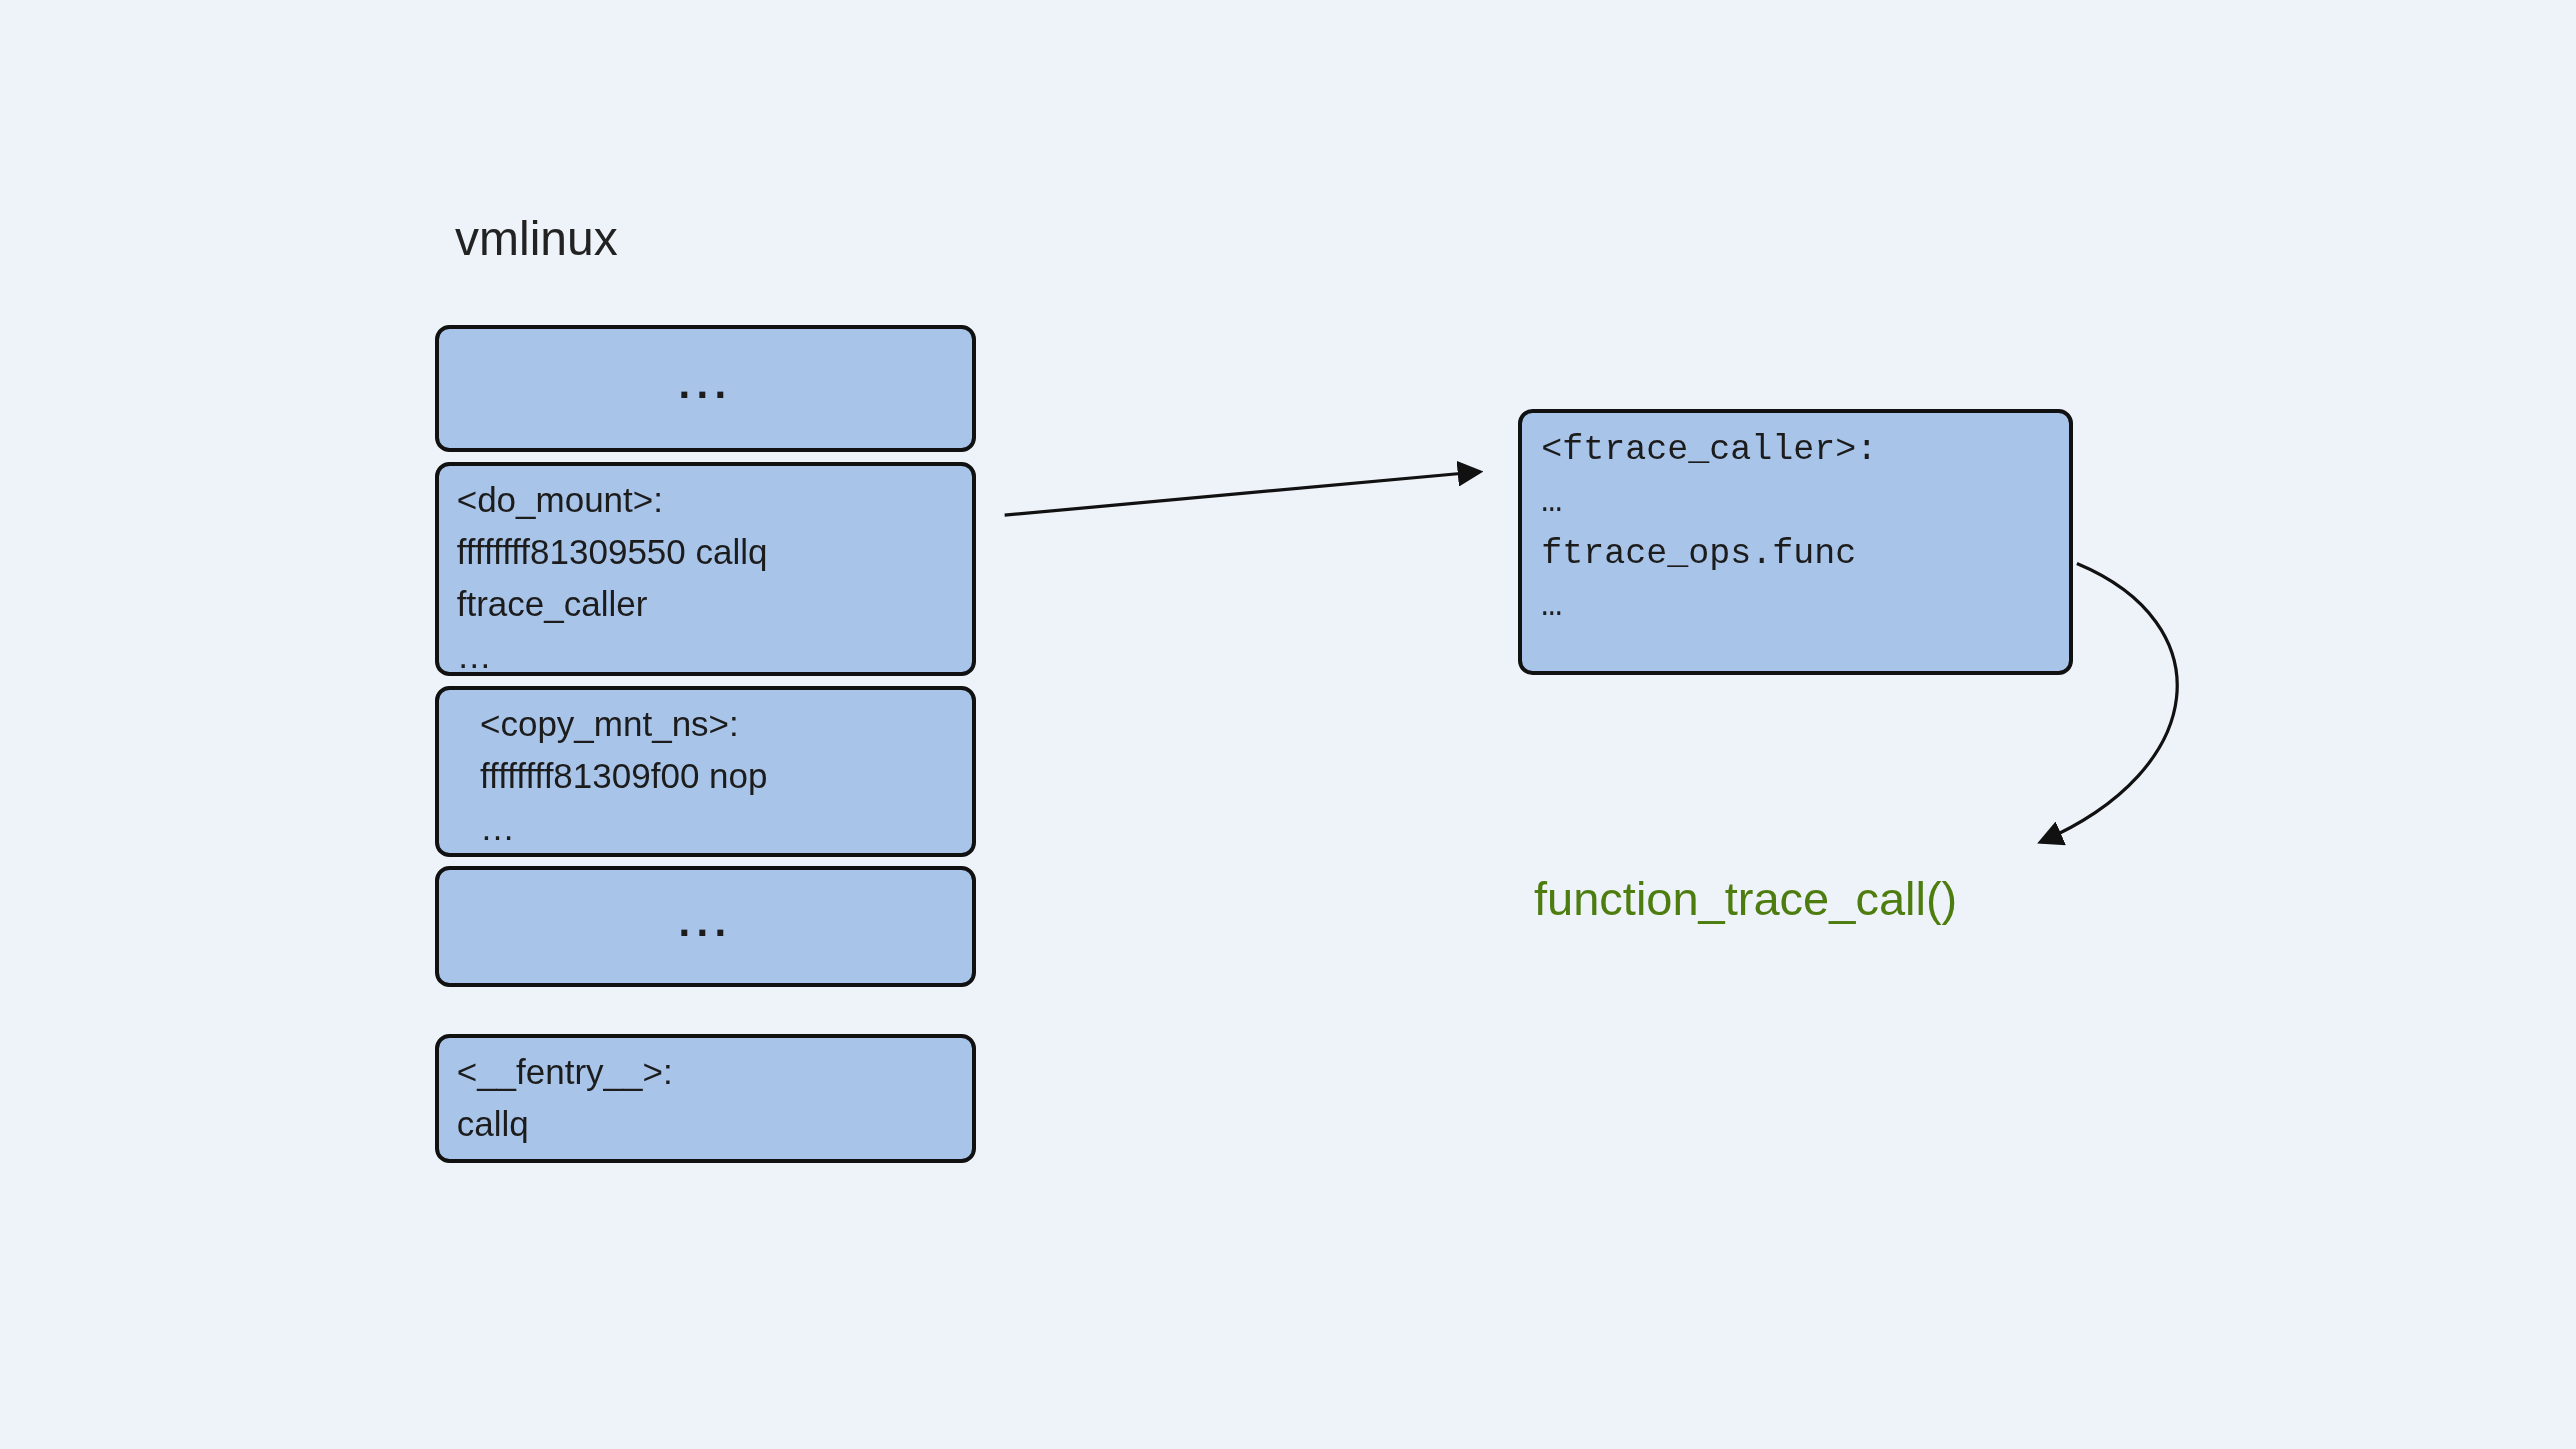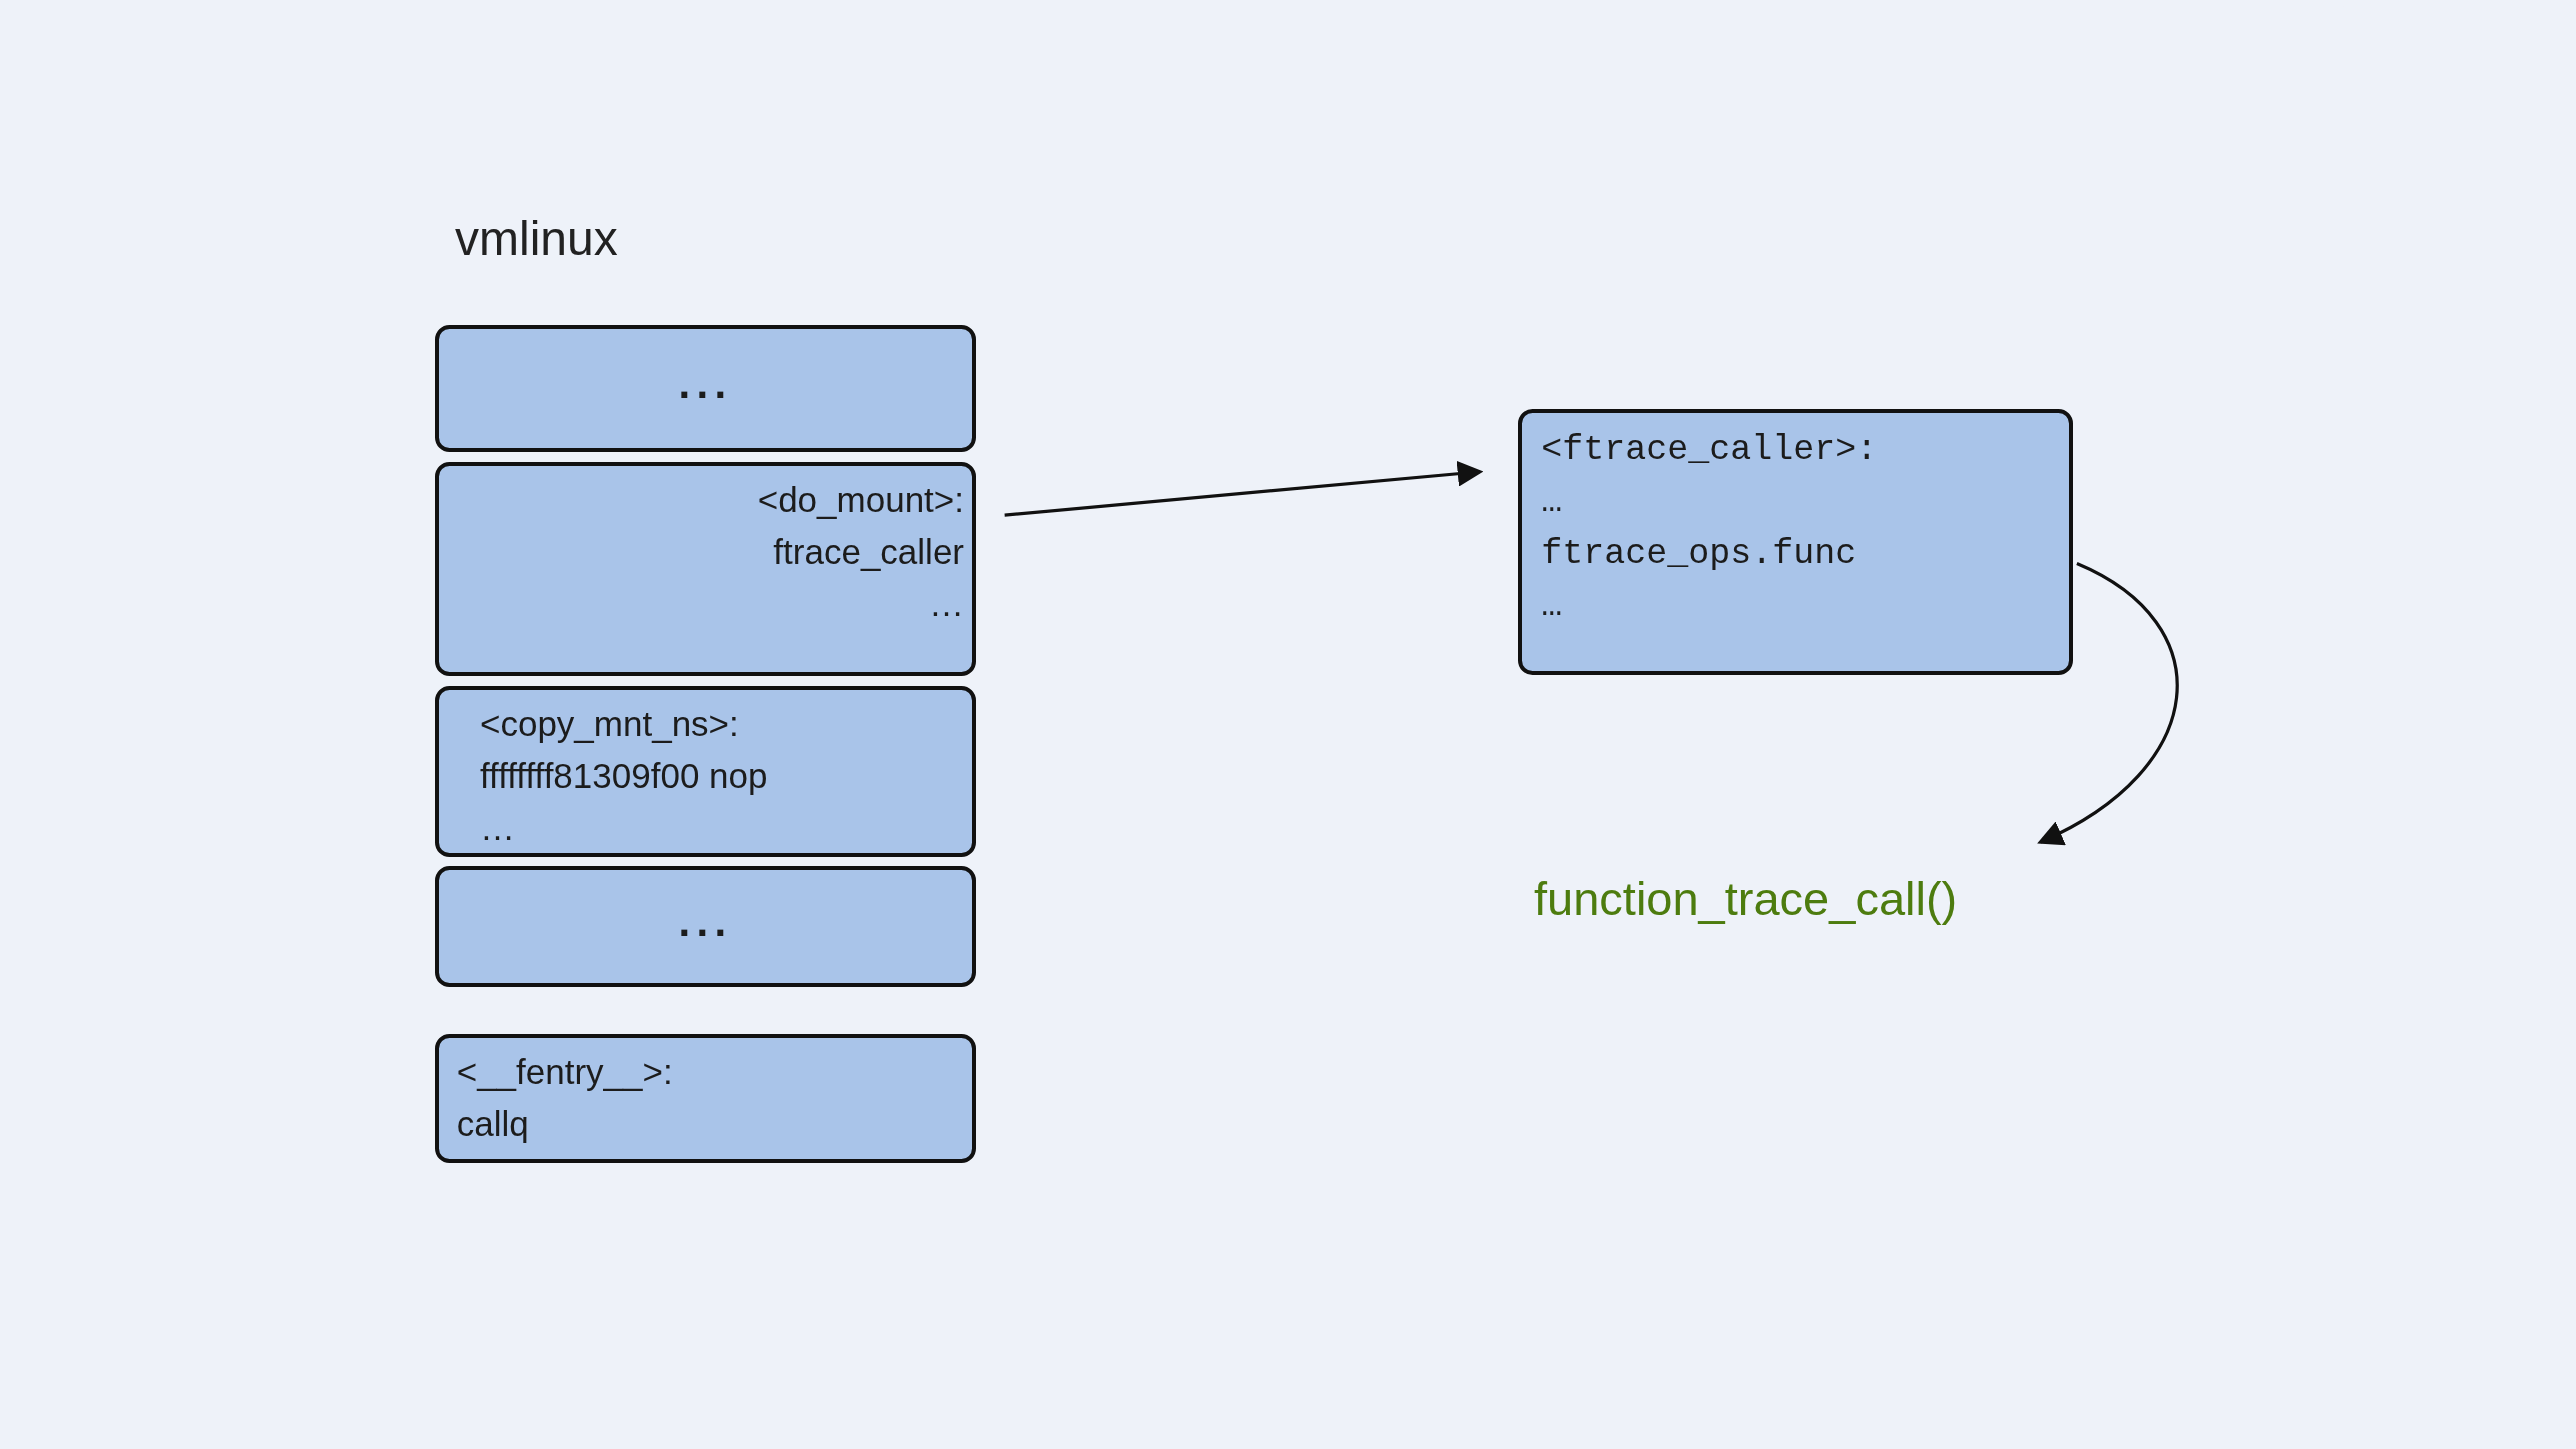--- a/index.html
+++ b/index.html
@@ -91,22 +91,23 @@
 <body>
 
 <div class="canvas">
 
   <div class="diagram-title">vmlinux</div>
 
   <div class="box stack-box ellipsis-box" style="top:325px;height:127px;">
     <span class="ellipsis-text">...</span>
   </div>
 
-  <div class="box stack-box code-box" style="top:462px;height:214px;text-align:right;">
+  <div class="box stack-box code-box" style="top:462px;height:214px;">
     <span class="code-line">&lt;do_mount&gt;:</span>
+    <span class="code-line">ffffffff81309550 callq</span>
     <span class="code-line">ftrace_caller</span>
     <span class="code-line">…</span>
   </div>
 
   <div class="box stack-box code-box" style="top:686px;height:171px;padding-left:41px;">
     <span class="code-line">&lt;copy_mnt_ns&gt;:</span>
     <span class="code-line">ffffffff81309f00 nop</span>
     <span class="code-line">…</span>
   </div>
 

